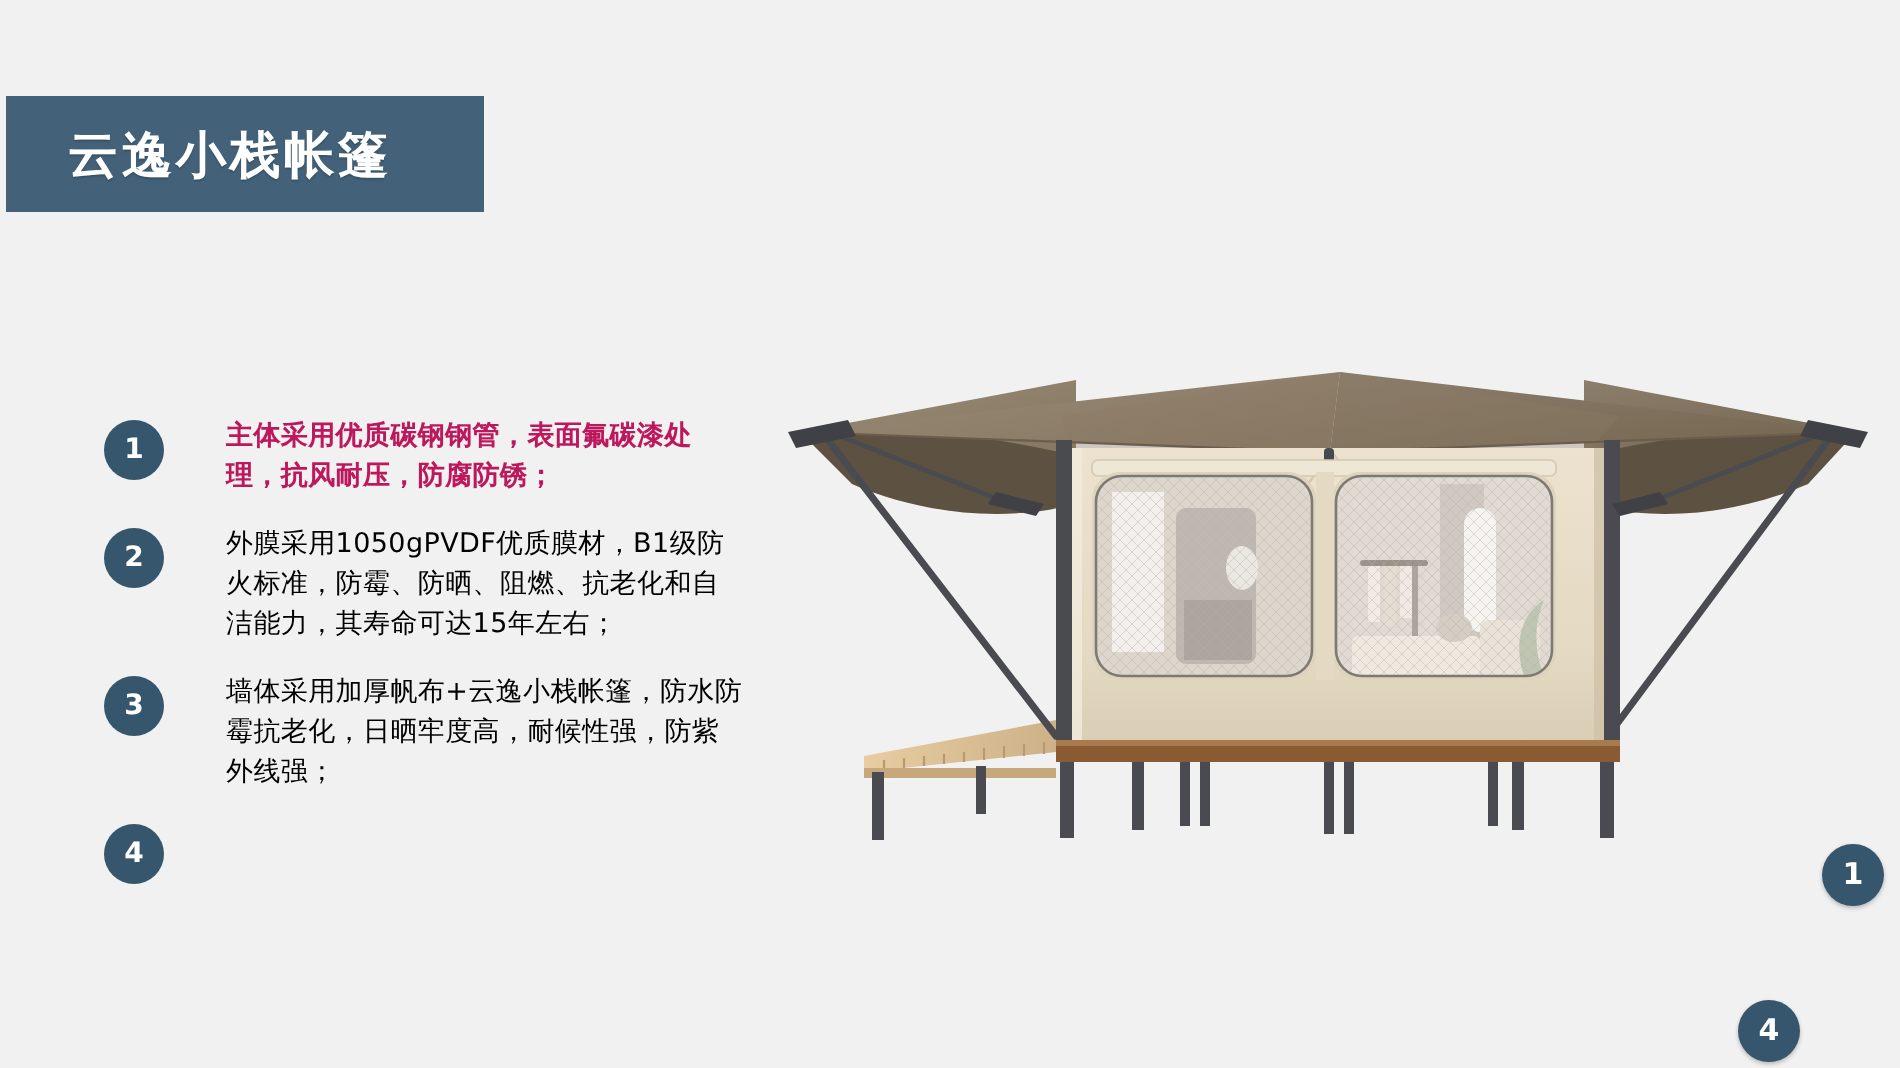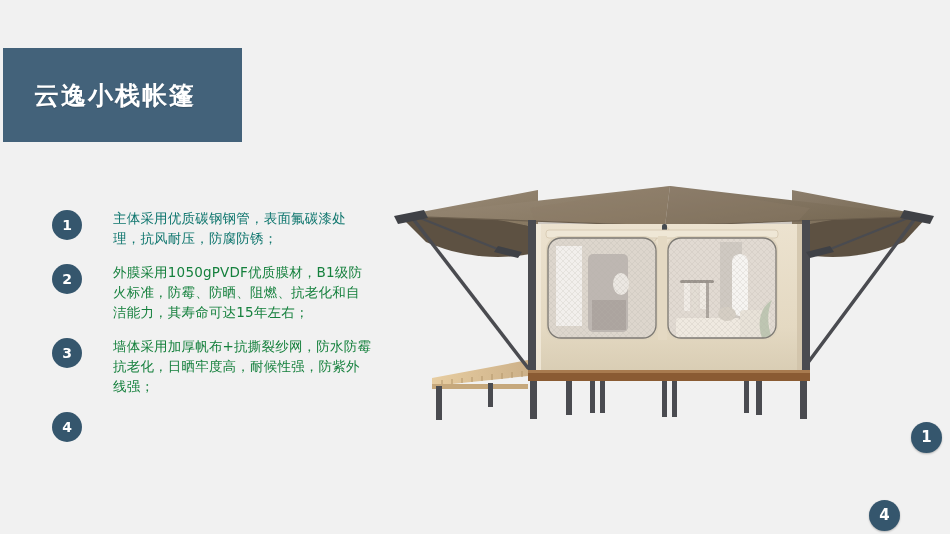--- a/index.html
+++ b/index.html
@@ -7,21 +7,21 @@
   body {
     background:#f1f1f1;
     font-family:"DejaVu Sans","Liberation Sans",sans-serif;
     position:relative;
     overflow:hidden;
   }
   #page { position:absolute; inset:0; background:#f1f1f1; }
 
   
   .title-banner{
-    position:absolute; left:3px; top:48px; width:239px; height:94px;
+    position:absolute; left:3px; top:48px; width:239px; height:58px;
     background:#43627a;
     display:flex; align-items:center;
   }
   .title-banner .title-text{
     color:#ffffff;
     font-size:25px;
     font-weight:bold;
     letter-spacing:2px;
     padding-left:31px;
     line-height:1;
@@ -36,24 +36,24 @@
     width:30px; height:30px; border-radius:50%;
     background:#35566d;
     color:#fff; font-size:14px; font-weight:bold;
     display:flex; align-items:center; justify-content:center;
     line-height:1;
   }
   .feature .ftext{
     margin-left:61px;
     font-size:13.5px;
     line-height:20px;
-    color:#15803d;
+    color:#000000;
     letter-spacing:.2px;
   }
-  .feature.primary .ftext{ color:#0f766e; font-weight:normal; }
+  .feature.primary .ftext{ color:#be185d; font-weight:bold; }
 
   
   .illustration{ position:absolute; left:380px; top:150px; width:570px; height:300px; }
   .illustration svg{ display:block; width:570px; height:300px; }
 
   .marker{
     position:absolute; width:31px; height:31px; border-radius:50%;
     background:#35566d; color:#fff;
     font-size:15px; font-weight:bold;
     display:flex; align-items:center; justify-content:center;
@@ -79,21 +79,21 @@
       <div class="ftext">主体采用优质碳钢钢管，表面氟碳漆处理，抗风耐压，防腐防锈；</div>
     </div>
 
     <div class="feature">
       <div class="badge">2</div>
       <div class="ftext">外膜采用1050gPVDF优质膜材，B1级防火标准，防霉、防晒、阻燃、抗老化和自洁能力，其寿命可达15年左右；</div>
     </div>
 
     <div class="feature">
       <div class="badge">3</div>
-      <div class="ftext">墙体采用加厚帆布+抗撕裂纱网，防水防霉抗老化，日晒牢度高，耐候性强，防紫外线强；</div>
+      <div class="ftext">墙体采用加厚帆布+云逸小栈帐篷，防水防霉抗老化，日晒牢度高，耐候性强，防紫外线强；</div>
     </div>
 
     <div class="feature">
       <div class="badge">4</div>
     </div>
 
   </div>
 
   <div class="illustration">
     <svg viewBox="0 0 570 300" xmlns="http://www.w3.org/2000/svg">

